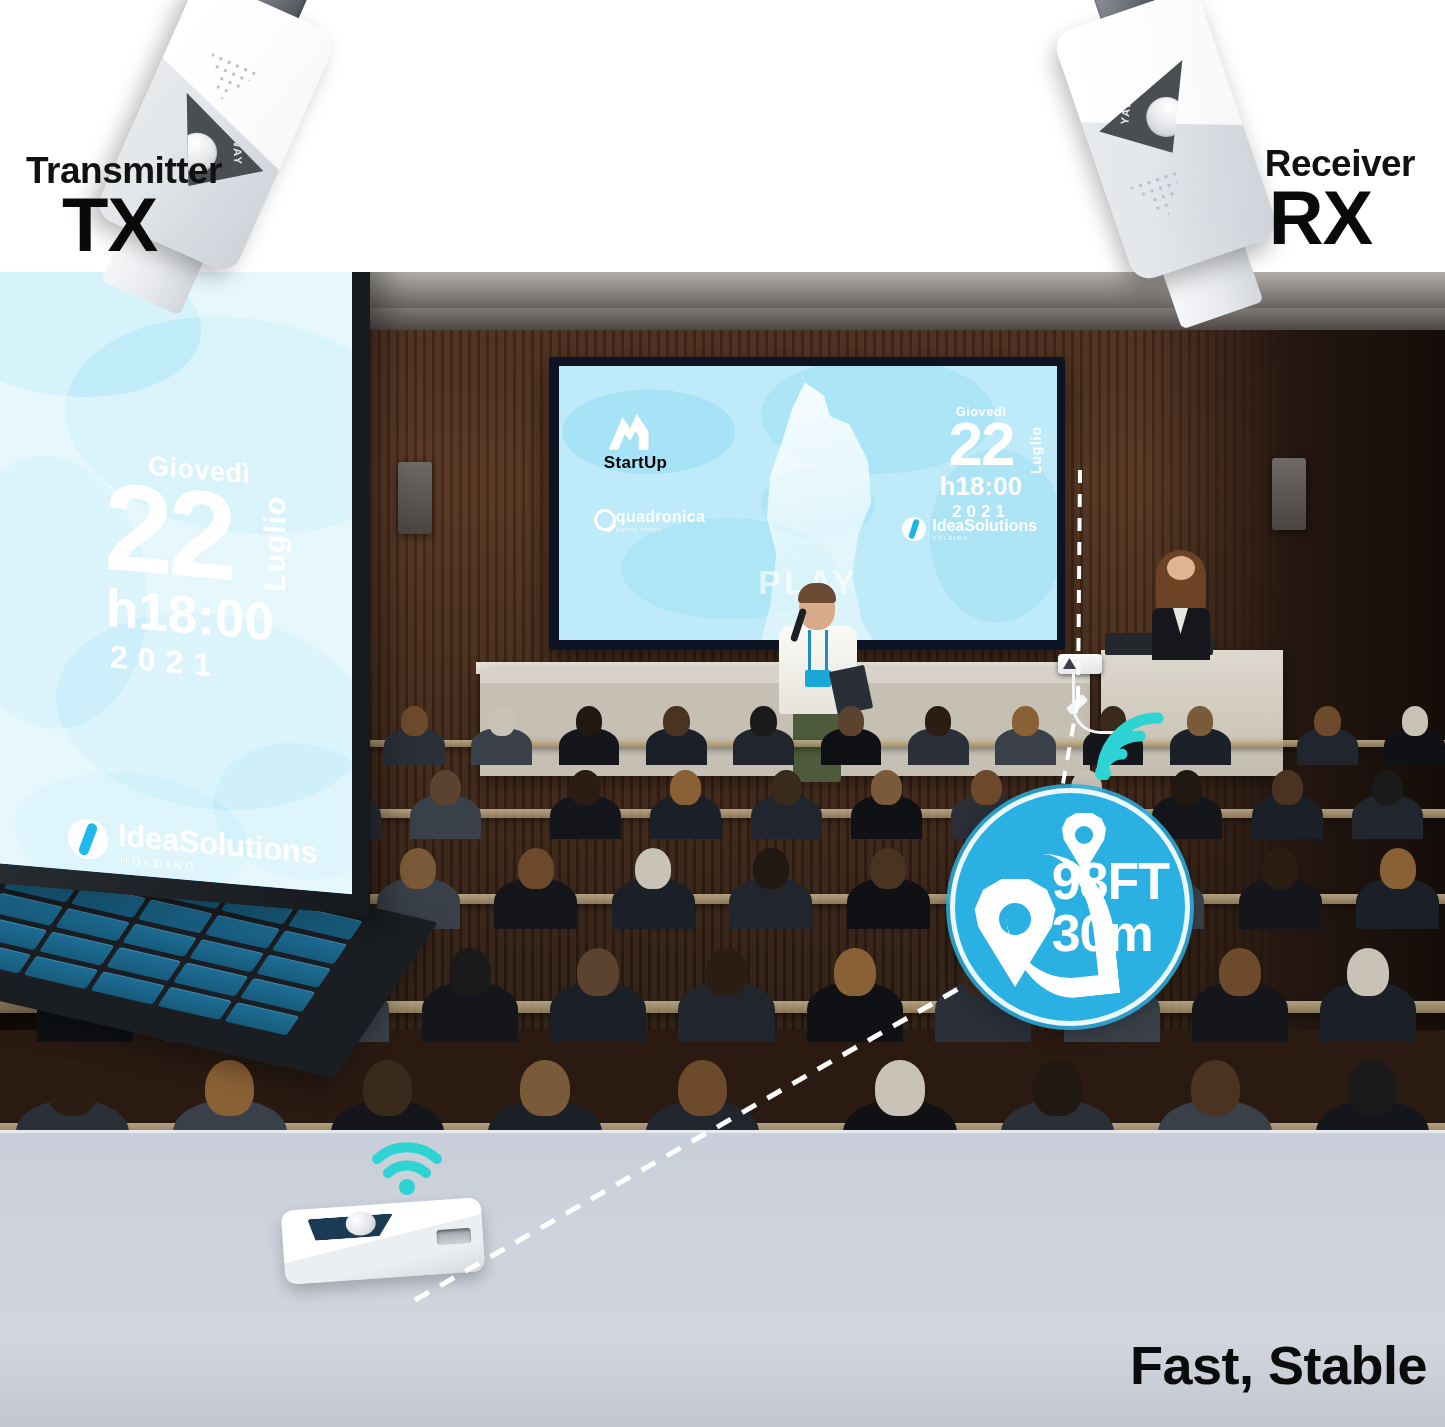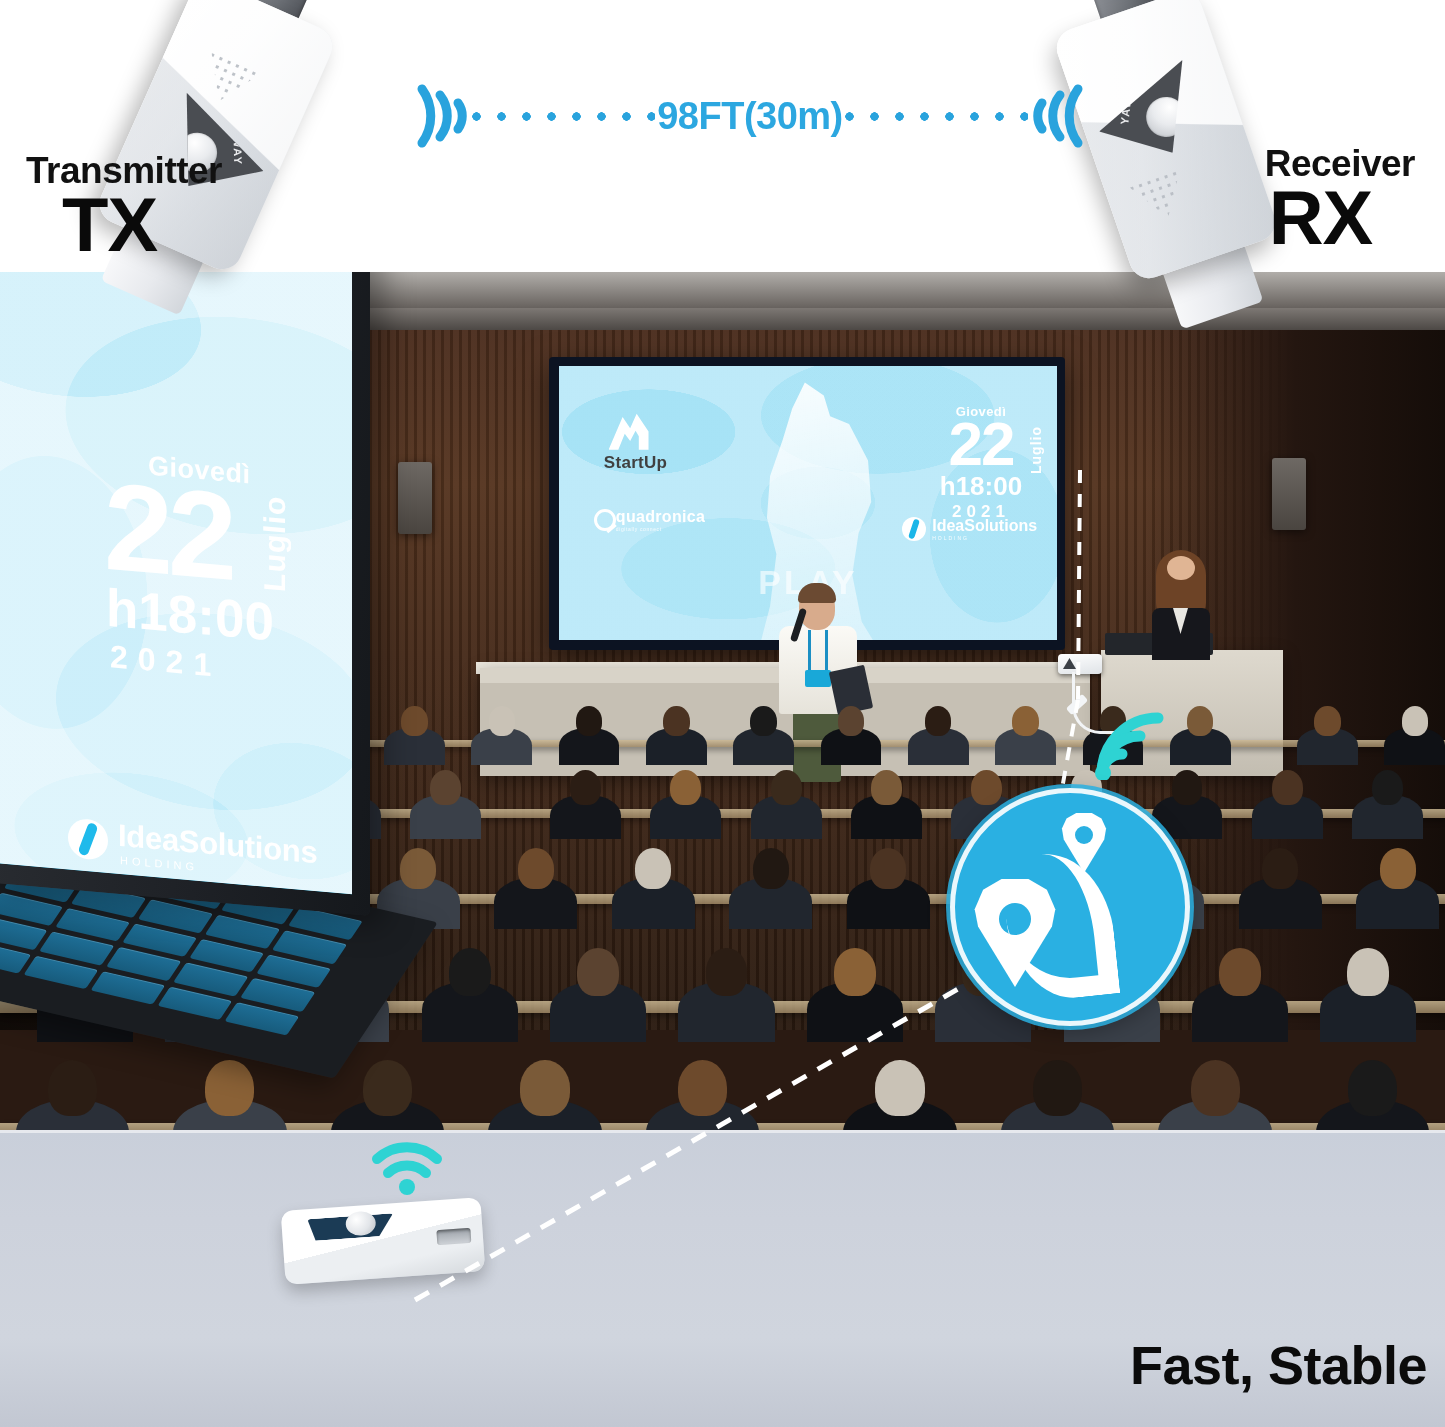--- a/index.html
+++ b/index.html
@@ -153,21 +153,21 @@
     position:absolute; left:50%; top:6%; transform:translateX(-46%);
     width:158px; height:260px;
     background:linear-gradient(170deg, rgba(255,255,255,.92), rgba(255,255,255,.62) 55%, rgba(255,255,255,.42));
     clip-path:polygon(44% 0%, 56% 5%, 60% 13%, 72% 16%, 84% 30%, 86% 46%, 78% 58%, 74% 74%, 80% 92%, 88% 100%, 16% 100%, 22% 86%, 26% 66%, 20% 52%, 22% 36%, 30% 22%, 36% 10%);
     filter:blur(.3px);
   }
   .play-word {
     position:absolute; left:50%; top:72%; transform:translateX(-50%);
     color:rgba(255,255,255,.62); font-size:34px; font-weight:800; letter-spacing:3px;
   }
-  .tv-startup { position:absolute; left:9%; top:16%; text-align:center; color:#404040; }
+  .tv-startup { position:absolute; left:9%; top:16%; text-align:center; color:#000000; }
   .tv-startup .mark {
     width:54px; height:40px; margin:0 auto 3px;
     background:#fff;
     clip-path:polygon(0% 100%, 26% 18%, 40% 46%, 52% 10%, 74% 54%, 74% 100%, 56% 100%, 56% 66%, 50% 52%, 40% 78%, 30% 60%, 18% 100%);
   }
   .tv-startup .t { font-size:17px; font-weight:800; letter-spacing:.3px; }
   .tv-quad { position:absolute; left:7%; top:52%; display:flex; align-items:center; color:#fff; }
   .tv-quad .q {
     width:22px;height:22px;border-radius:50%;border:3px solid #fff; position:relative;
   }
@@ -713,51 +713,32 @@
   <svg class="dash-svg">
     <line x1="1080" y1="470" x2="1078" y2="700" stroke="#ffffff" stroke-width="4" stroke-dasharray="13 11"></line>
     <line x1="1078" y1="700" x2="1060" y2="800" stroke="#ffffff" stroke-width="4" stroke-dasharray="13 11"></line>
     <line x1="415" y1="1300" x2="965" y2="985" stroke="#ffffff" stroke-width="5" stroke-dasharray="16 13"></line>
   </svg>
 
   <div id="badge">
     <div class="pin p1"></div>
     <div class="pin p2"></div>
     <div class="road"></div>
+    <div class="bt">
+      <span>98FT</span>
+      <span>30m</span>
+    </div>
   </div>
 
   <div id="copy">
     <div class="l1">Fast, Stable</div>
   </div>
 
   <div id="banner"></div>
 
-  <div id="link-row">
-    <div class="arc-wrap">
-      <svg width="62" height="74" viewBox="0 0 62 74">
-        <g fill="none" stroke="#29a3dd" stroke-width="9" stroke-linecap="round">
-          <path d="M12,10 A46,46 0 0 1 12,64"></path>
-          <path d="M30,16 A34,34 0 0 1 30,58"></path>
-          <path d="M48,24 A22,22 0 0 1 48,50"></path>
-        </g>
-      </svg>
-    </div>
-    <div class="dots"></div>
-    <div id="dist-text">98FT(30m)</div>
-    <div class="dots"></div>
-    <div class="arc-wrap">
-      <svg width="62" height="74" viewBox="0 0 62 74">
-        <g fill="none" stroke="#29a3dd" stroke-width="9" stroke-linecap="round">
-          <path d="M50,10 A46,46 0 0 0 50,64"></path>
-          <path d="M32,16 A34,34 0 0 0 32,58"></path>
-          <path d="M14,24 A22,22 0 0 0 14,50"></path>
-        </g>
-      </svg>
-    </div>
-  </div>
 
   <div class="dongle" id="tx-device">
     <div class="stem" style="left:34px;top:200px;"></div>
     <div class="plug" style="left:46px;top:-28px;"></div>
     <div class="body">
       <div class="facet"></div>
       <div class="grill" style="left:42px;top:66px;"></div>
       <div class="tri" style="left:34px;top:106px;">
         <div class="btn" style="left:16px;top:38px;"></div>
         <div class="brand" style="left:52px;top:30px;transform:rotate(64deg);">PWAY</div>

